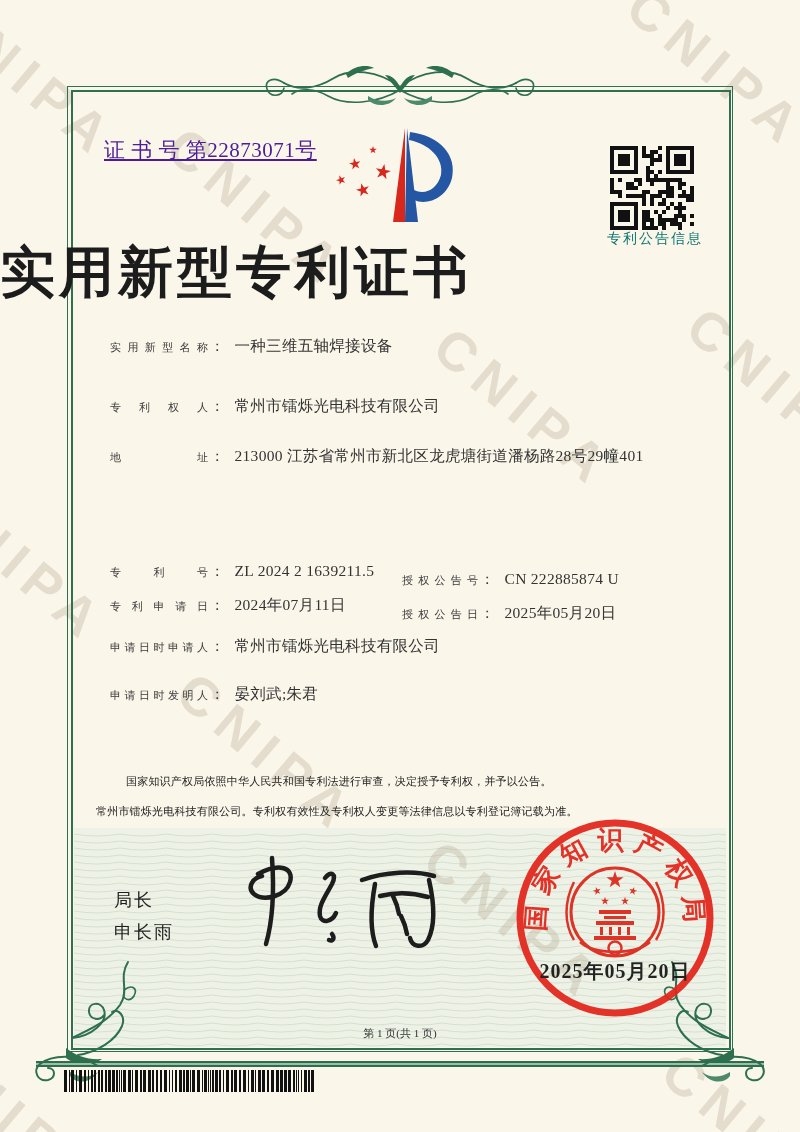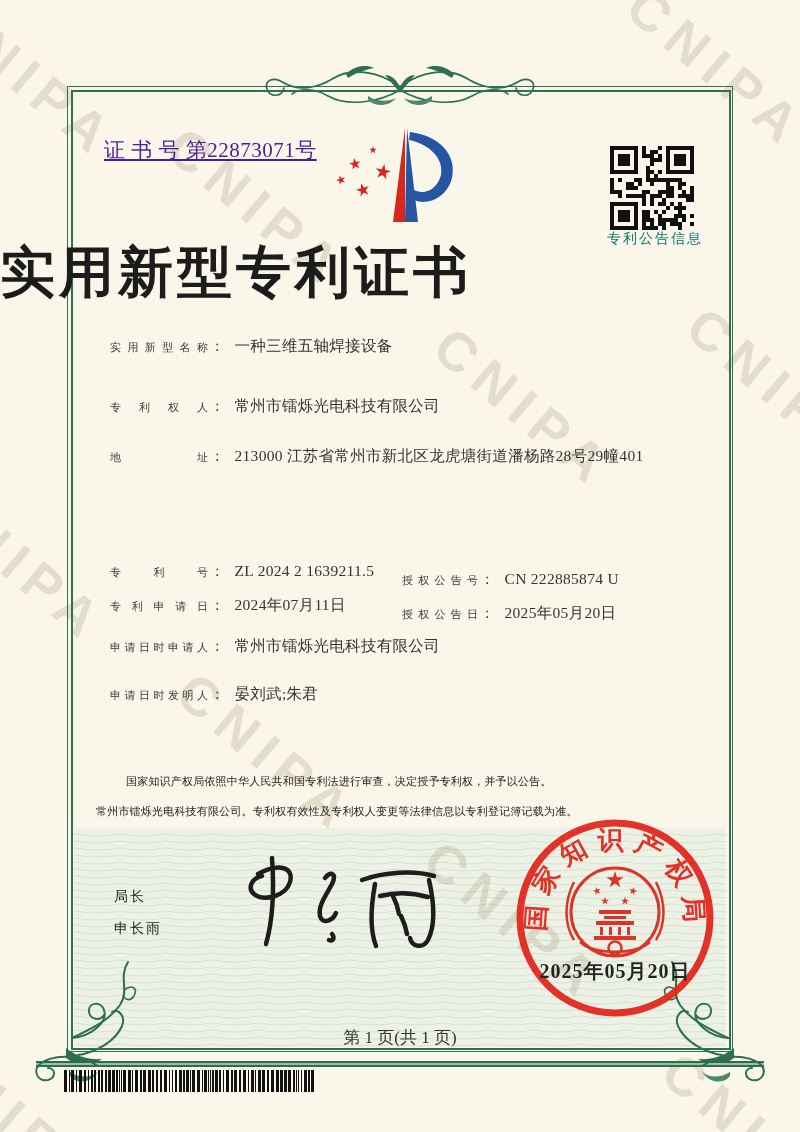--- a/index.html
+++ b/index.html
@@ -24,23 +24,23 @@
   .f{position:absolute;z-index:4;left:110px;white-space:nowrap;color:#333;}
   .f .lb{display:inline-block;width:98px;font-size:11px;color:#3b3b3b;
          text-align:justify;text-align-last:justify;}
   .f .cl{margin:0 10px 0 2px;font-size:14.5px;color:#3b3b3b;}
   .f .val{font-size:15.5px;letter-spacing:.3px;}
   .col2{position:absolute;left:292px;top:0;white-space:nowrap;margin-top:8px;}
   .col2 .lb{width:76px;}
   .statement{position:absolute;z-index:4;left:96px;top:766px;width:620px;color:#222;}
   .statement div{font-size:11px;line-height:30px;letter-spacing:.2px;white-space:nowrap;}
   .statement .l1{text-indent:30px;}
-  .dir{position:absolute;z-index:5;left:114px;font-size:14px;letter-spacing:2px;color:#1f1f1f;
+  .dir{position:absolute;z-index:5;left:114px;font-size:18px;letter-spacing:2px;color:#1f1f1f;
        font-family:"Liberation Sans","DejaVu Sans",sans-serif;}
-  .footer{position:absolute;z-index:4;top:1026px;left:0;width:100%;text-align:center;font-size:17px;color:#333;}
+  .footer{position:absolute;z-index:4;top:1026px;left:0;width:100%;text-align:center;font-size:11px;color:#333;}
   svg{display:block;}
   .abs{position:absolute;}
 </style>
 </head>
 <body>
 
 <div class="page">
 
   <svg width="0" height="0">
     <defs>

